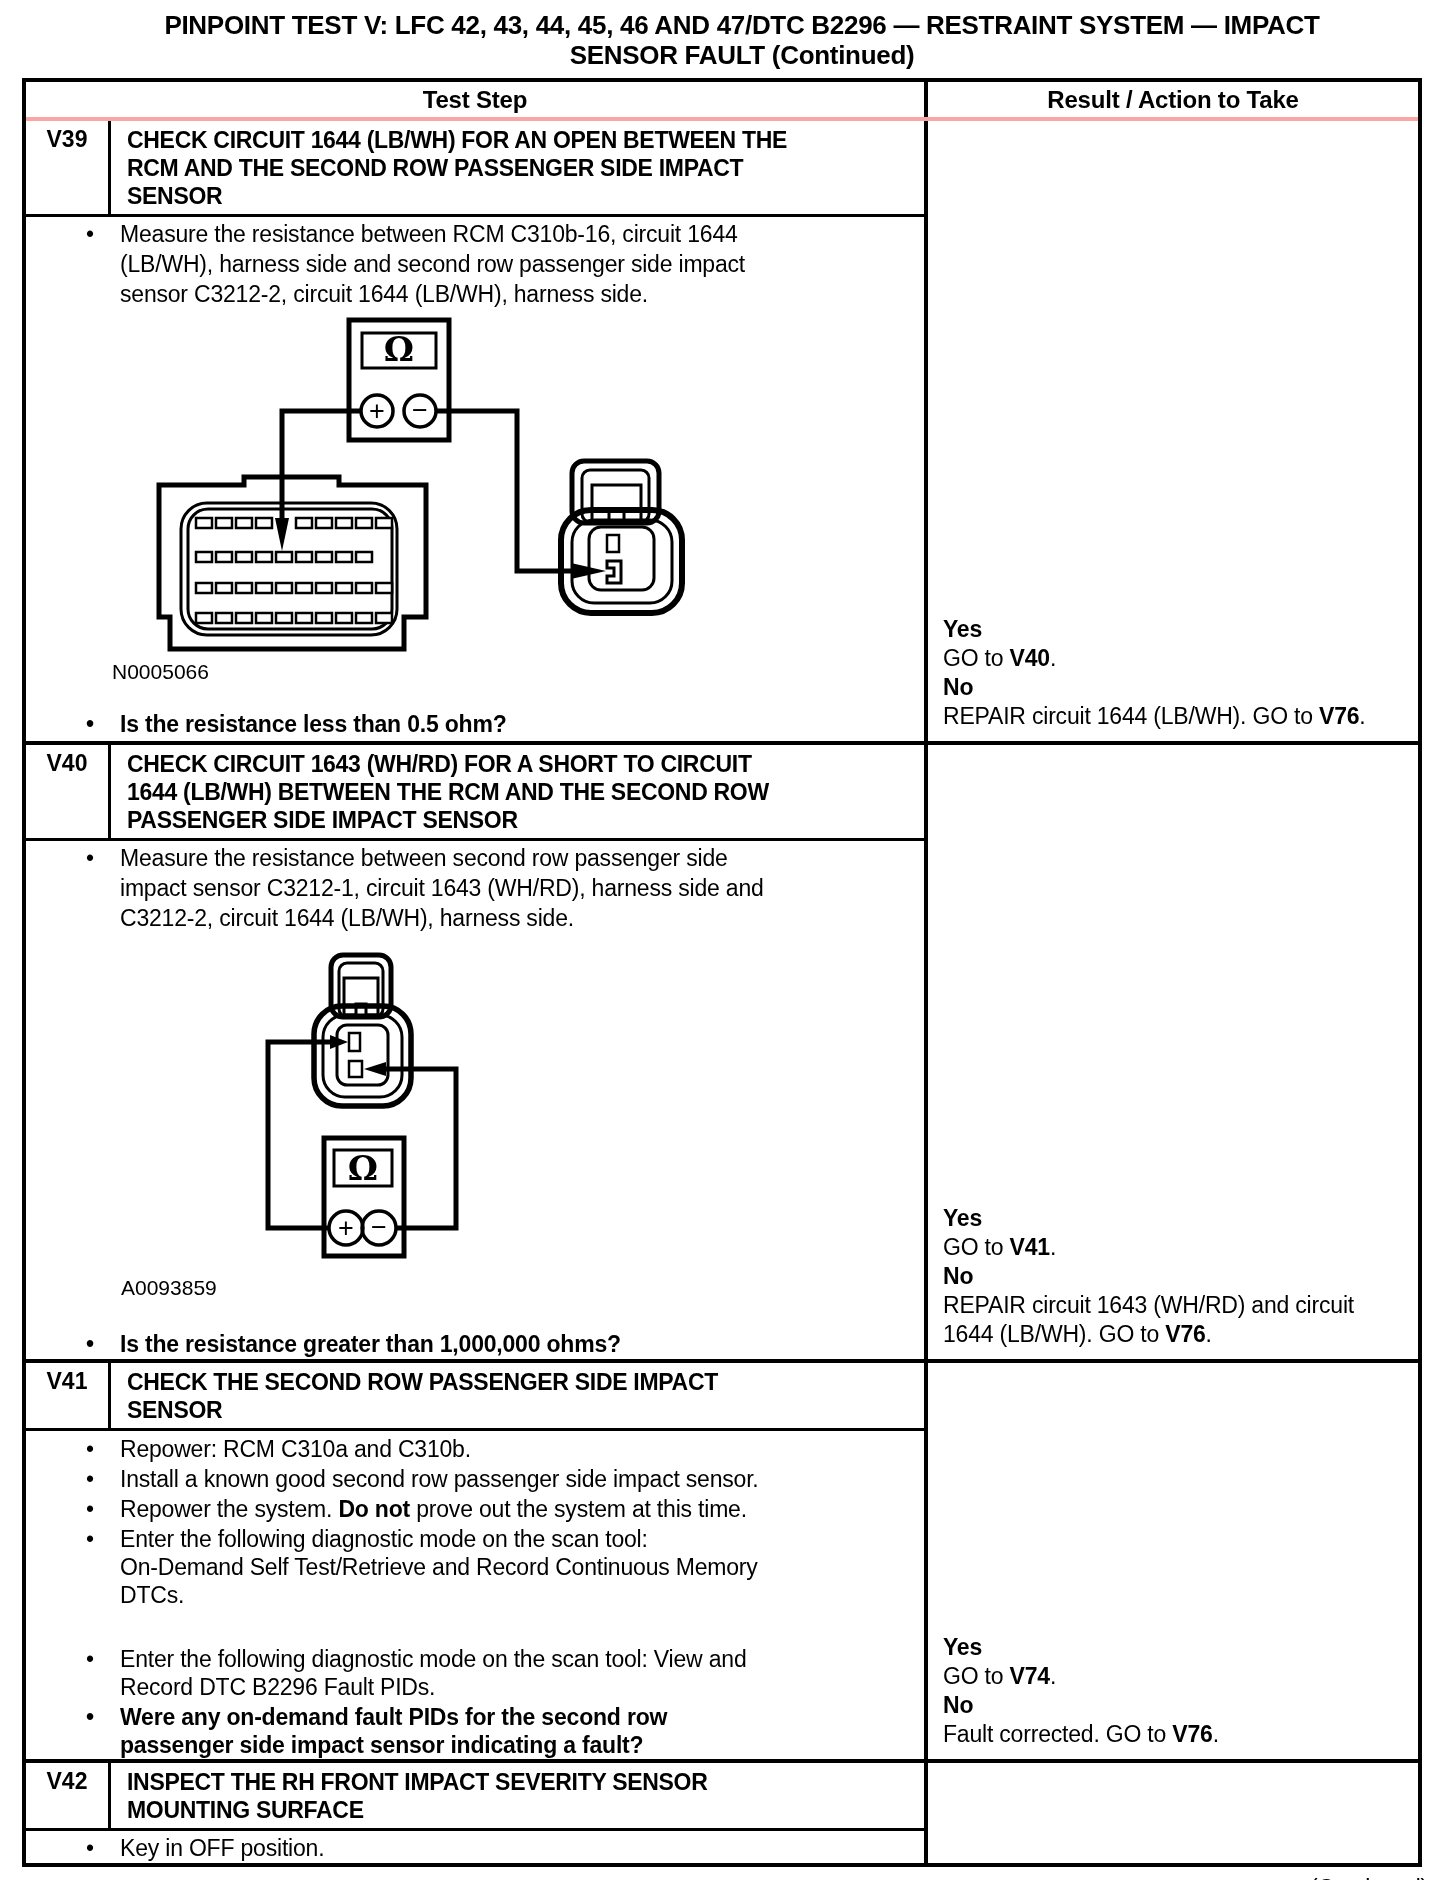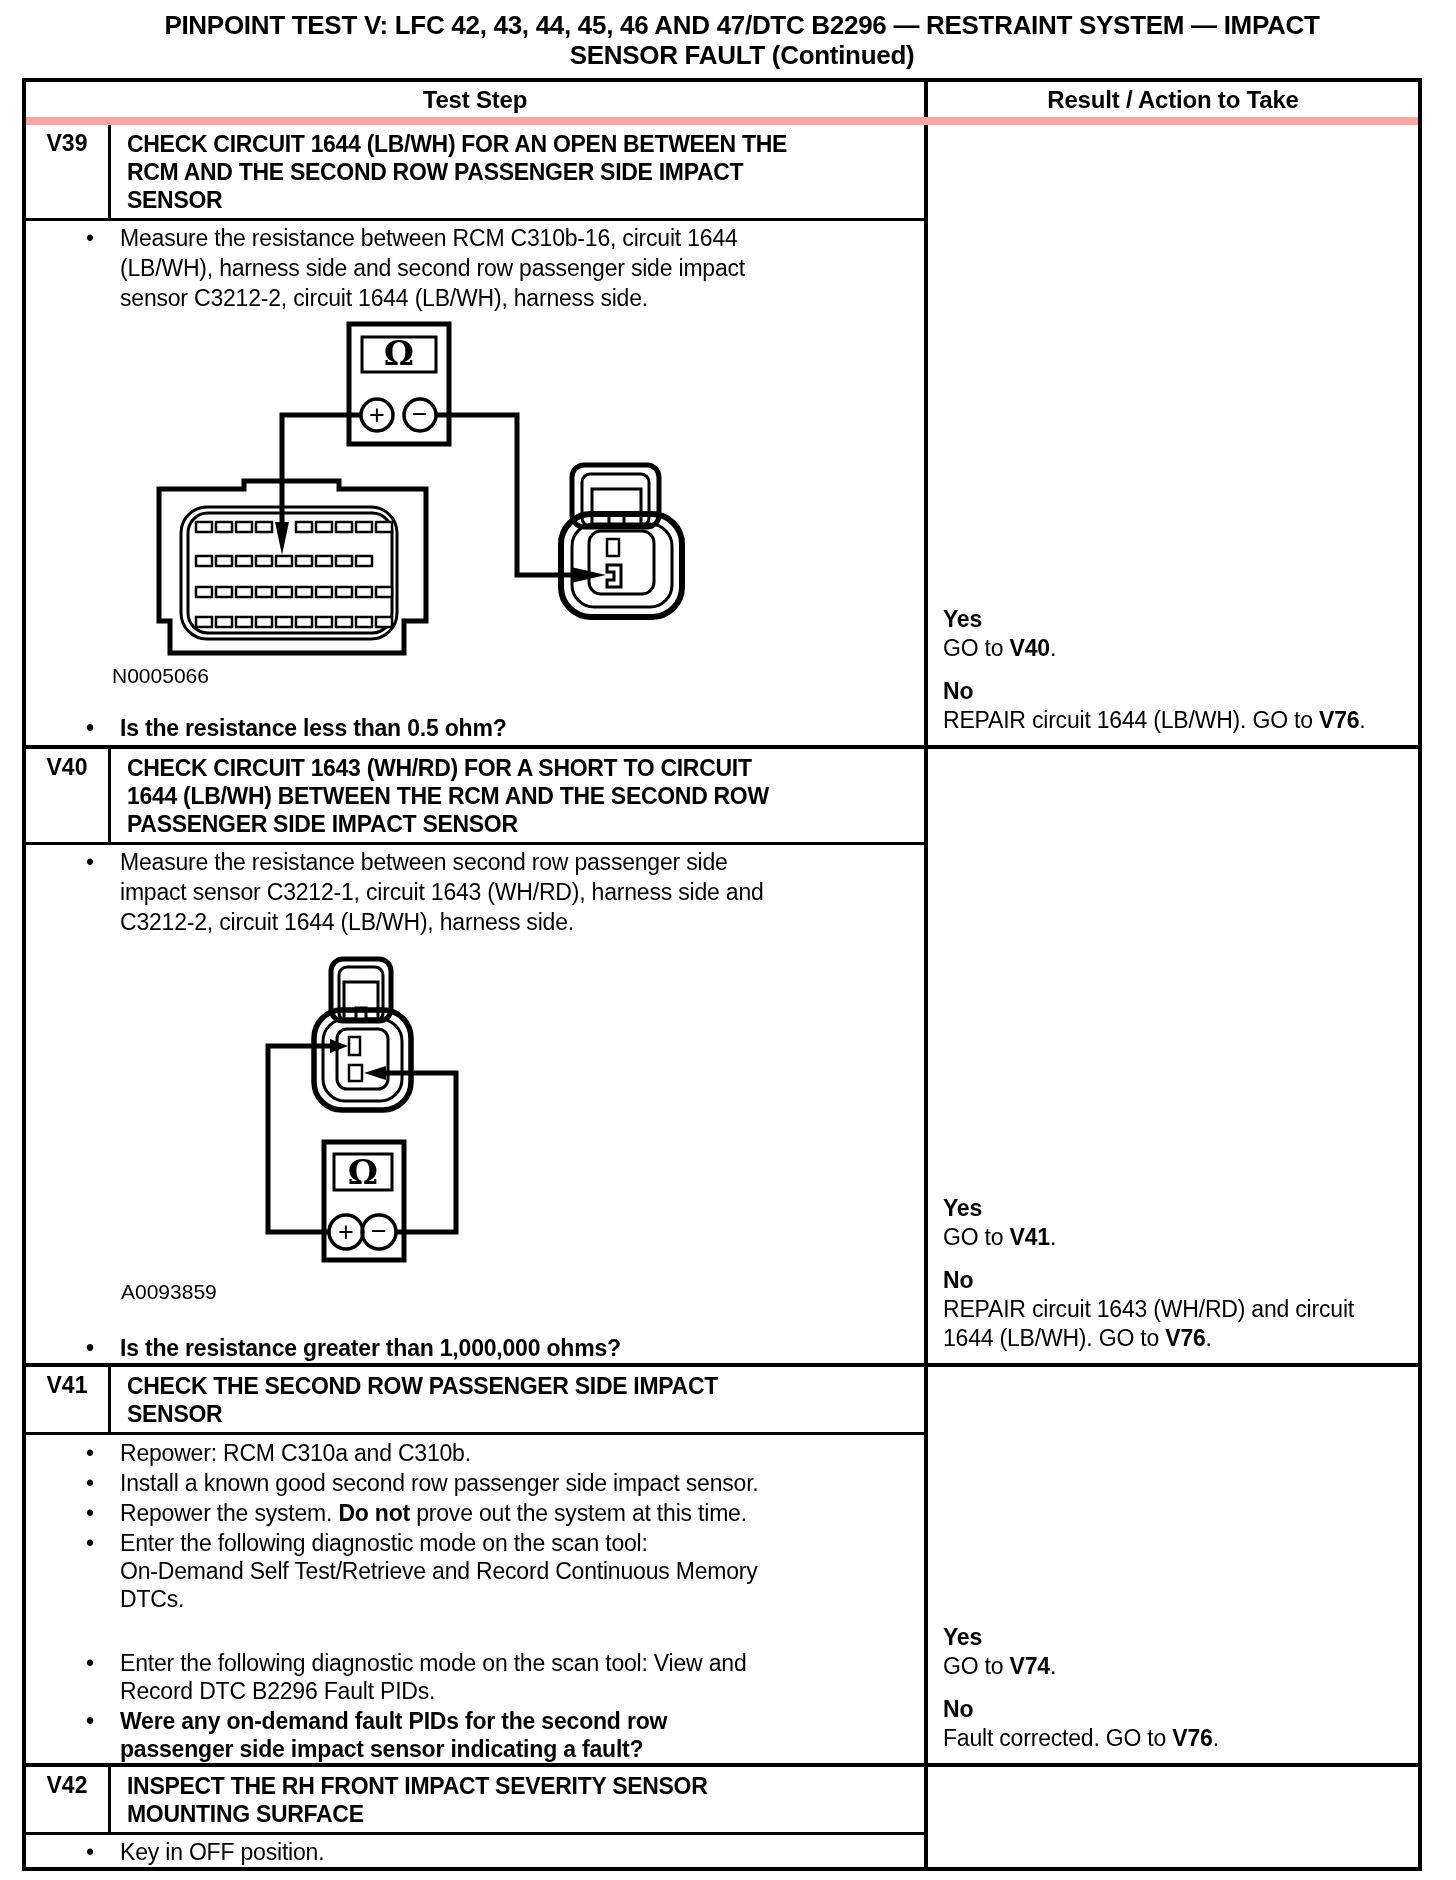--- a/index.html
+++ b/index.html
@@ -15,21 +15,21 @@
     margin-top:10px; text-align:center;
     font-weight:bold; font-size:26px; line-height:30px; letter-spacing:-0.3px;
   }
   .page-title div { white-space:nowrap;margin-left:28px; }
 
   .ptable {
     margin:8px 0 0 22px; width:1400px;
     border:4px solid #000;
   }
   .grid { display:grid; grid-template-columns:898px 1fr; }
-  .thead { border-bottom:8px solid #fca5a5; }
+  .thead { border-bottom:4px solid #fca5a5; }
   .th {
     font-weight:bold; font-size:24px; line-height:28px;
     text-align:center; padding:4px 2px 3px 2px; letter-spacing:-0.2px;
   }
   .th-right { border-left:4px solid #000; }
 
   .prow + .prow { border-top:4px solid #000; }
 
   .stephead { display:flex; border-bottom:3px solid #000; }
   .stepnum {
@@ -60,21 +60,21 @@
   .ohm-t { font-family:"DejaVu Serif", serif; font-weight:bold; font-size:34px; }
   .sign-t { font-family:"Liberation Sans", sans-serif; font-size:27px; }
   .figlab-t { font-family:"Liberation Sans", sans-serif; font-size:21px; }
 
   .rescell {
     border-left:4px solid #000;
     display:flex; flex-direction:column; justify-content:flex-end;
     padding:0 8px 10px 15px;
     font-size:23px; line-height:29px; letter-spacing:-0.2px;
   }
-  .resblock + .resblock { margin-top:14px; }
+  .resblock + .resblock { }
   .reslabel { font-weight:bold; }
   .resline { white-space:nowrap; }
 
   .mh-v39 { min-height:620px; }
   .mh-v40 { min-height:616px; }
   .mh-v41 { min-height:382px; }
   .mh-v42 { min-height:98px; }
 
   .sp-v39-svg { margin-top:4px; }
   .sp-v40-svg { margin-top:10px; }

